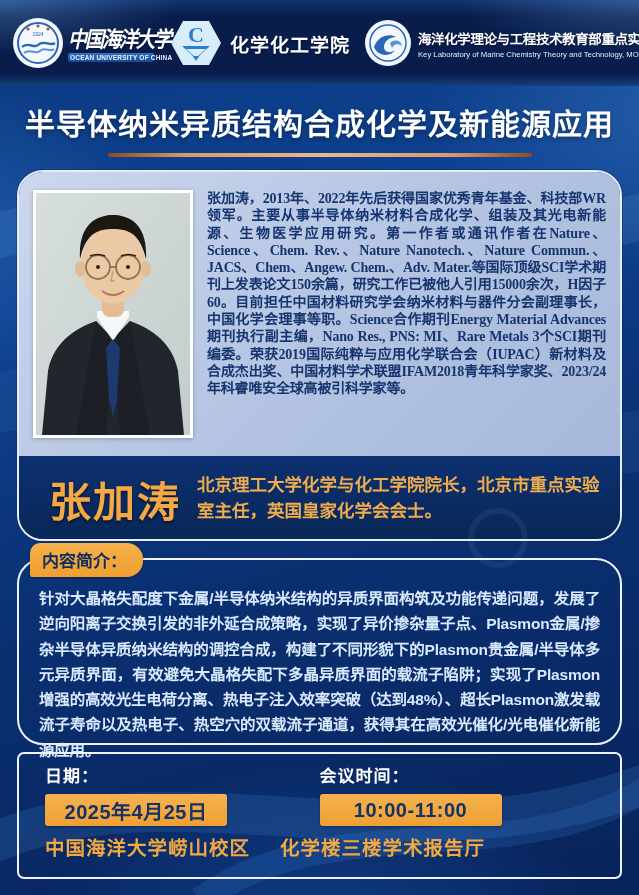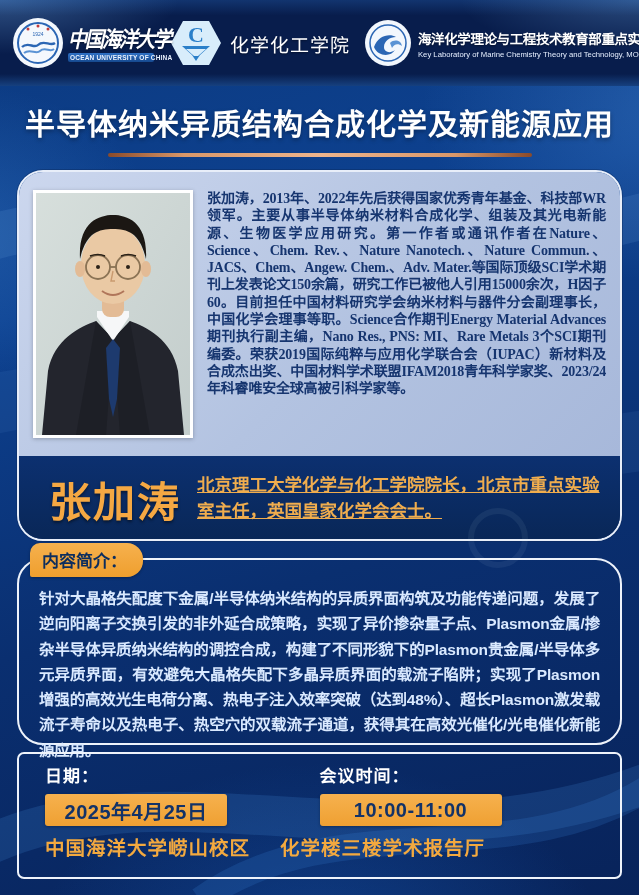--- a/index.html
+++ b/index.html
@@ -26,21 +26,21 @@
   .logo-group{ display:flex; align-items:center; }
   .logo-circle{ flex:0 0 auto; }
   .ouc-text{ margin-left:4px; width:86px; }
   .ouc-cn{ color:#fff; font-size:19px; font-weight:bold; font-style:italic;
            letter-spacing:-2px; white-space:nowrap; transform:scaleY(1.15);
            text-shadow:0 1px 2px rgba(0,0,0,.4); }
   .ouc-ribbon{ margin-top:2px; background:linear-gradient(180deg,#2f71c6,#16498f);
            border-radius:2px; padding:1px 2px; text-align:center; }
   .ouc-en{ color:#eaf2ff; font-size:6.5px; letter-spacing:.2px; white-space:nowrap; font-weight:bold; }
   .chem-group{ margin-left:16px; }
-  .chem-label{ color:#fff; font-size:19px; font-weight:normal; margin-left:8px;
+  .chem-label{ color:#fff; font-size:19px; font-weight:bold; margin-left:8px;
            letter-spacing:1px; white-space:nowrap; text-shadow:0 1px 2px rgba(0,0,0,.4); }
   .lab-group{ margin-left:14px; }
   .lab-text{ margin-left:6px; width:252px; }
   .lab-cn{ color:#fff; font-size:13.5px; font-weight:bold; white-space:nowrap;
            letter-spacing:-0.4px; text-shadow:0 1px 2px rgba(0,0,0,.4); }
   .lab-en{ color:#e6efff; font-size:8px; margin-top:2px; white-space:nowrap; transform:scaleX(.96); transform-origin:left; }
 
   
   .title{
     position:absolute; top:100px; left:0; width:639px; text-align:center;
@@ -77,21 +77,20 @@
     display:flex; align-items:center; padding:0 16px 0 30px;
   }
   .speaker-name{
     flex:0 0 auto; color:#f5a843; font-size:42px; font-weight:bold;
     letter-spacing:2px; margin-right:16px; text-shadow:0 2px 3px rgba(0,0,0,.45);
     font-family:"Liberation Serif", serif;
   }
   .speaker-affiliation{
     color:#f0ad4e; font-size:17.5px; font-weight:bold; line-height:1.45;
     font-family:"Liberation Serif", serif;
-    text-decoration:underline;
   }
 
   
   .abstract-tab{
     position:absolute; top:543px; left:30px; z-index:3;
     background:linear-gradient(180deg,#f6b14e,#ef9f2e);
     color:#0b2d5e; font-size:17px; font-weight:bold;
     padding:4px 16px 5px 12px; border-radius:10px 16px 16px 2px;
     box-shadow:0 1px 3px rgba(0,0,0,.3);
   }

